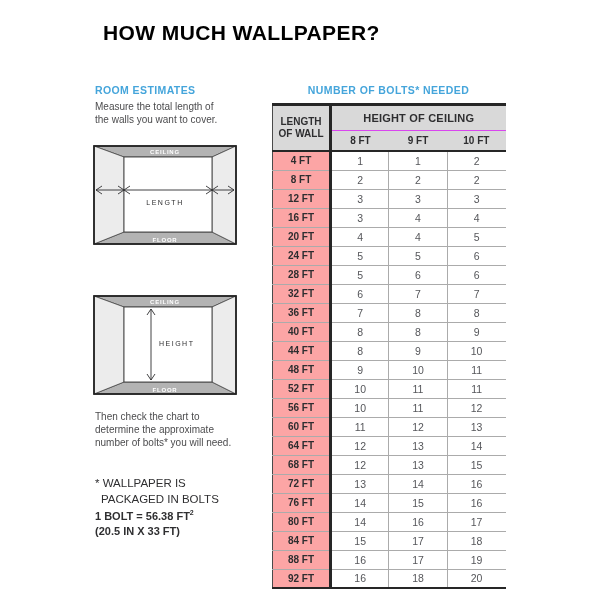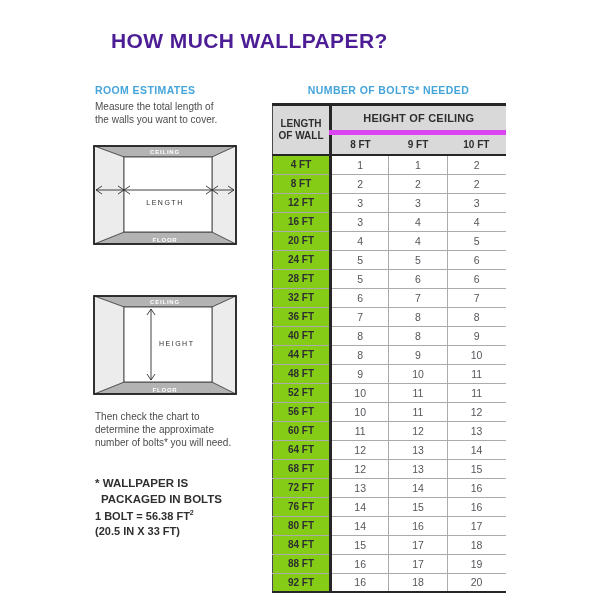--- a/index.html
+++ b/index.html
@@ -1,68 +1,68 @@
 <!DOCTYPE html>
 <html><head>
 <meta charset="utf-8">
 <style>
   html,body { margin:0; padding:0; background:#ffffff; }
   .page {
     position:relative; width:600px; height:600px; background:#ffffff;
     font-family:"Liberation Sans","DejaVu Sans",sans-serif; overflow:hidden;
   }
   .page-title {
-    position:absolute; left:95px; top:13px; margin:16px;
-    font-size:21px; font-weight:bold; color:#4c1d95; letter-spacing:0.4px;
+    position:absolute; left:95px; top:13px; margin:8px;
+    font-size:21px; font-weight:bold; color:#000000; letter-spacing:0.4px;
   }
   .section-heading {
     position:absolute; margin:0; font-size:10.5px; font-weight:bold;
     color:#45A5DB; letter-spacing:0.4px;
   }
   .room-heading { left:95px; top:84px; }
   .table-heading { left:272px; top:84px; width:233px; text-align:center; }
   .step-text {
     position:absolute; left:95px; margin:0; font-size:10px; color:#4C4C4E;
     line-height:1.3; white-space:pre-line;
   }
   .step1 { top:100px; }
   .step2 { top:257px; }
   .step3 { top:410px; }
   .room-diagram { position:absolute; left:93px; width:144px; height:100px; }
   .diagram1 { top:145px; }
   .diagram2 { top:295px; }
   .footnote {
     position:absolute; left:95px; top:476px; margin:0;
-    font-size:11.5px; font-weight:bold; color:#2F2F31; line-height:1.35;
+    font-size:11.5px; font-weight:normal; color:#2F2F31; line-height:1.35;
   }
   .footnote .indent { padding-left:6px; }
   .bolt-spec {
     position:absolute; left:95px; top:508px; margin:0;
     font-size:11px; font-weight:bold; color:#2F2F31; line-height:1.35;
   }
   .bolt-spec sup { font-size:7px; }
   table.bolts-table {
     position:absolute; left:272px; top:103px; width:233px;
     border-collapse:collapse; table-layout:fixed;
     border-top:3px solid #262626; border-left:1px solid #4a4a4a;
   }
   .bolts-table th, .bolts-table td { padding:0; text-align:center; vertical-align:middle; }
   .bolts-table thead th { background:#D9D9D9; color:#2E2E30; font-weight:bold; }
   .bolts-table th.corner {
     font-size:10px; line-height:1.25; white-space:pre-line;
     border-right:3px solid #262626; border-bottom:2px solid #262626;
   }
   .bolts-table th.group {
     font-size:11px; letter-spacing:0.2px; height:24px;
-    border-bottom:5px solid #d946ef;
+    border-bottom:1px solid #d946ef;
   }
   .bolts-table tr.sub th { font-size:10px; height:19px; border-bottom:2px solid #262626; }
   .bolts-table tbody tr { height:19px; }
   .bolts-table tbody th.rowhead {
-    background:#84cc16; font-size:10px; font-weight:bold; color:#2E2E30;
+    background:#fca5a5; font-size:10px; font-weight:bold; color:#2E2E30;
     border-right:3px solid #262626; border-bottom:1px solid #ABABAB;
   }
   .bolts-table tbody td {
     font-size:10.5px; color:#55565A; background:#ffffff;
     border-bottom:1px solid #ABABAB;
   }
   .bolts-table tbody td + td { border-left:1px solid #ABABAB; }
   .bolts-table tbody tr:last-child th,
   .bolts-table tbody tr:last-child td { border-bottom:2px solid #262626; }
 </style>

